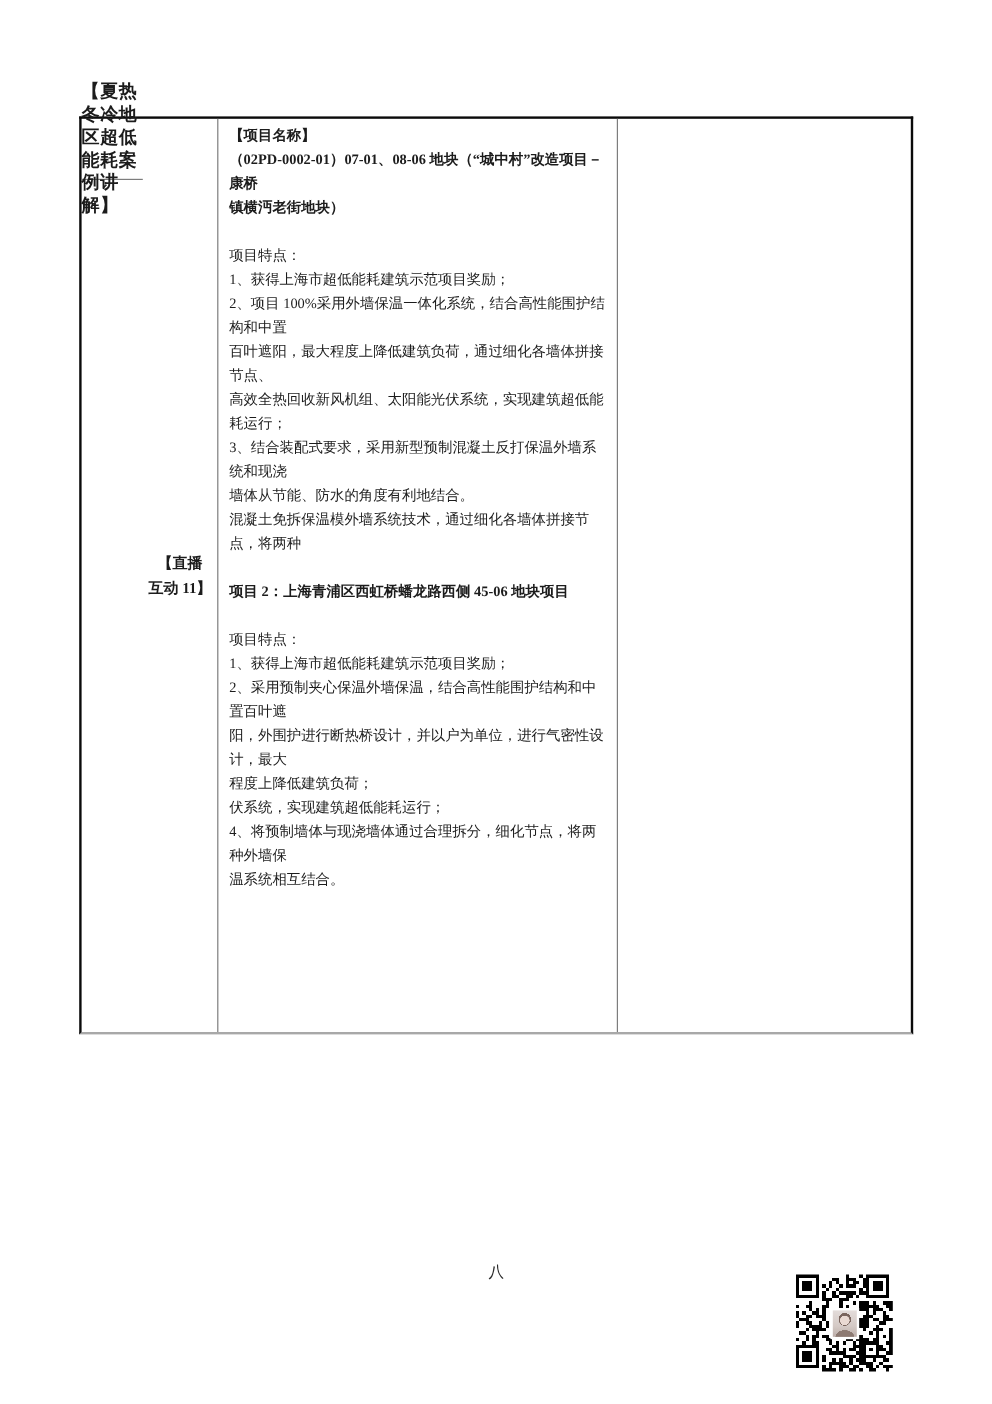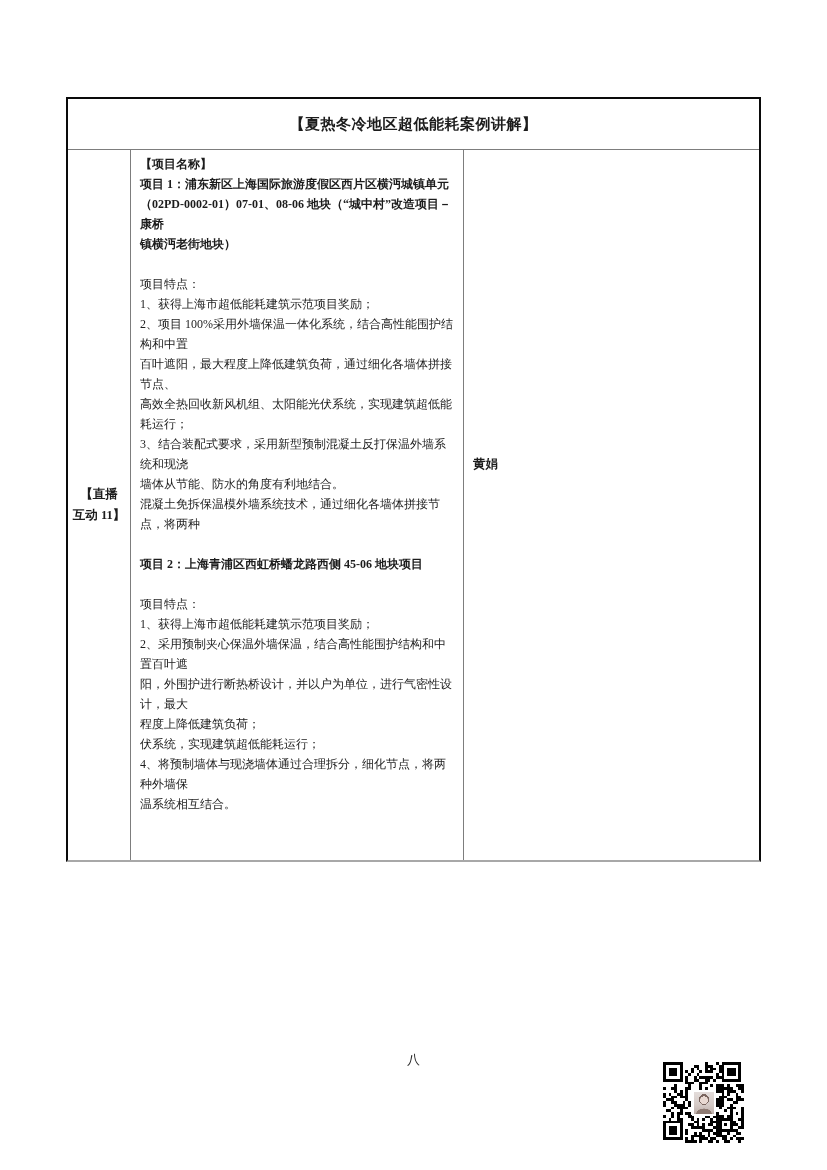--- a/index.html
+++ b/index.html
@@ -10,21 +10,21 @@
     color:#1c1c1c;
     font-family:"Liberation Serif","DejaVu Serif",serif;
     overflow:hidden;
   }
   .doc-table{
     position:absolute;left:66px;top:97px;
     width:695px;height:765px;
     box-sizing:border-box;
     border:2px solid #0a0a0a;
     border-bottom:2px solid #a8a8a8;
-    display:flex;flex-direction:column;
+    display:flex;flex-direction:row;
     background:#ffffff;
   }
   .title-row{
     height:51px;flex:0 0 51px;
     box-sizing:border-box;
     border-bottom:1px solid #7d7d7d;
     display:flex;align-items:center;justify-content:center;
     font-weight:bold;font-size:15px;letter-spacing:.5px;
   }
   .body-row{flex:1;display:flex;min-height:0;}
@@ -85,21 +85,20 @@
 
   <div class="doc-table">
     <div class="title-row">【夏热冬冷地区超低能耗案例讲解】</div>
     <div class="body-row">
       <div class="cell cell-session">
           <div class="line bold">【直播</div>
           <div class="line bold">互动 11】</div>
         </div>
       <div class="cell cell-main">
           <div class="line bold">【项目名称】</div>
-          <div class="line bold">项目 1：浦东新区上海国际旅游度假区西片区横沔城镇单元</div>
           <div class="line bold">（02PD-0002-01）07-01、08-06 地块（“城中村”改造项目－康桥</div>
           <div class="line bold">镇横沔老街地块）</div>
           <div class="line">&nbsp;</div>
           <div class="line">项目特点：</div>
           <div class="line">1、获得上海市超低能耗建筑示范项目奖励；</div>
           <div class="line">2、项目 100%采用外墙保温一体化系统，结合高性能围护结构和中置</div>
           <div class="line">百叶遮阳，最大程度上降低建筑负荷，通过细化各墙体拼接节点、</div>
           <div class="line">高效全热回收新风机组、太阳能光伏系统，实现建筑超低能耗运行；</div>
           <div class="line">3、结合装配式要求，采用新型预制混凝土反打保温外墙系统和现浇</div>
           <div class="line">墙体从节能、防水的角度有利地结合。</div>
@@ -111,21 +110,20 @@
           <div class="line">1、获得上海市超低能耗建筑示范项目奖励；</div>
           <div class="line">2、采用预制夹心保温外墙保温，结合高性能围护结构和中置百叶遮</div>
           <div class="line">阳，外围护进行断热桥设计，并以户为单位，进行气密性设计，最大</div>
           <div class="line">程度上降低建筑负荷；</div>
           <div class="line">伏系统，实现建筑超低能耗运行；</div>
           <div class="line">4、将预制墙体与现浇墙体通过合理拆分，细化节点，将两种外墙保</div>
           <div class="line">温系统相互结合。</div>
           <div class="line">&nbsp;</div>
         </div>
       <div class="cell cell-speaker">
-        <div class="speaker-name">黄娟</div>
       </div>
     </div>
   </div>
 
   <div class="footer-page">八</div>
 
   <div class="qr-wrap">
     <svg id="qr-svg" viewBox="0 0 29 29" shape-rendering="crispEdges">
         <rect x="15" y="0" width="1" height="1" fill="#000"></rect>
         <rect x="19" y="0" width="1" height="1" fill="#000"></rect>

